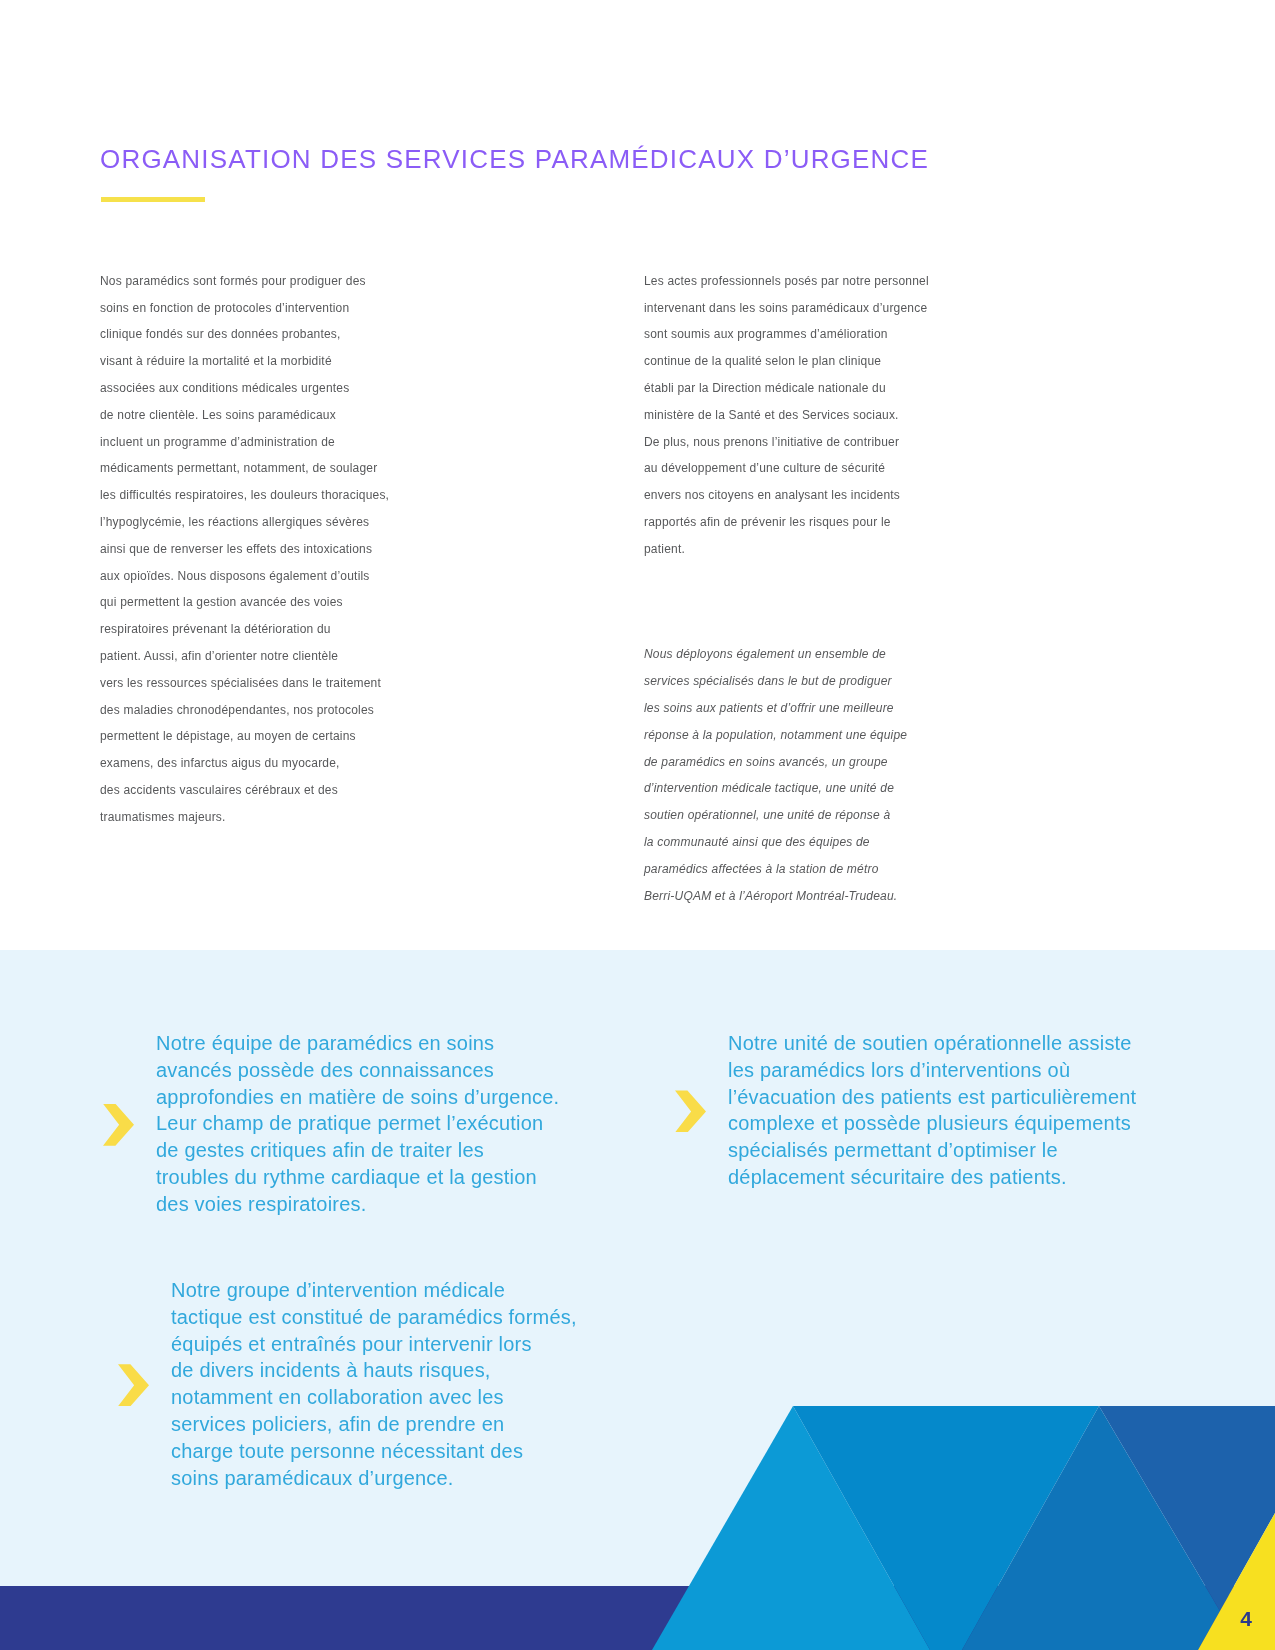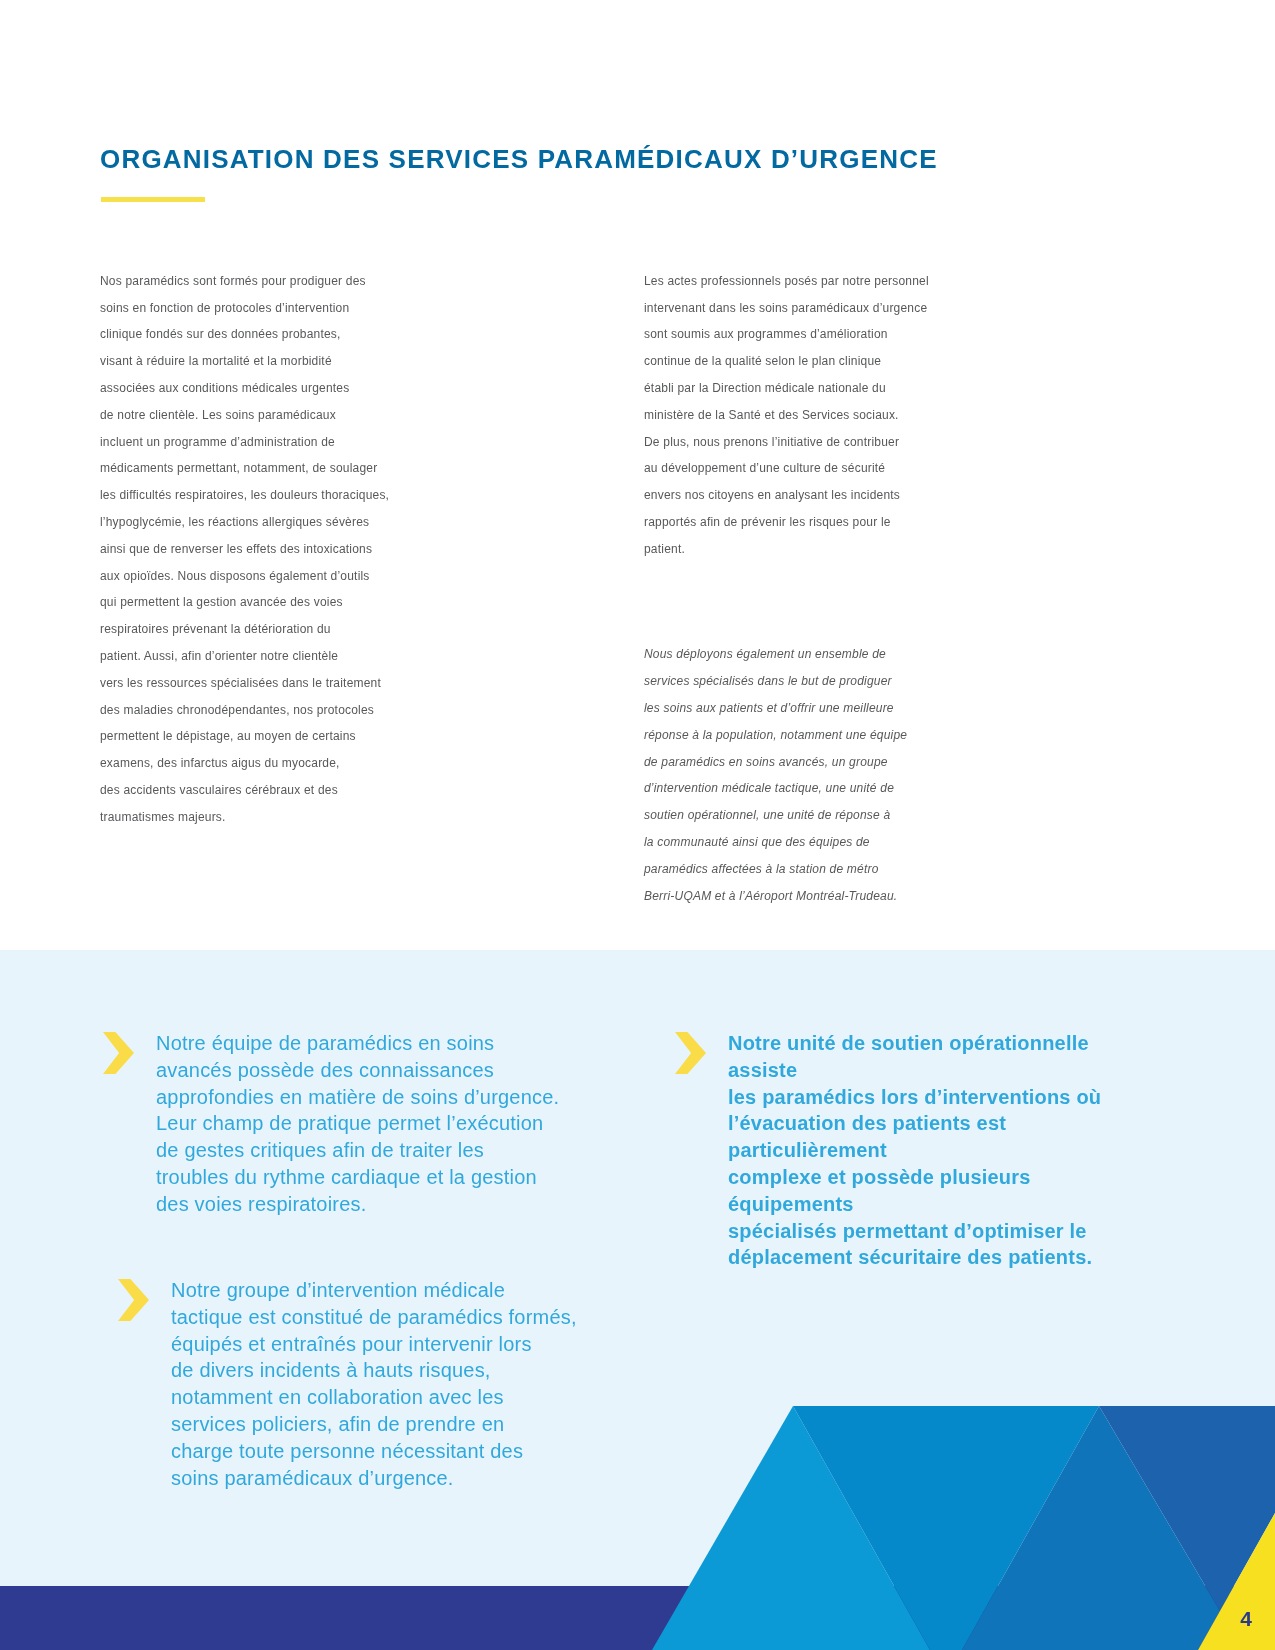--- a/index.html
+++ b/index.html
@@ -3,22 +3,22 @@
 <meta charset="utf-8">
 <style>
   html,body { margin:0; padding:0; background:#ffffff; }
   .page {
     position:relative; width:1275px; height:1650px;
     background:#ffffff; overflow:hidden;
     font-family:"Liberation Sans", sans-serif;
   }
   .title {
     position:absolute; left:100px; top:144px; margin:0;
-    font-size:26px; font-weight:700; letter-spacing:1.2px;
-    color:#0369a1; white-space:nowrap;
+    font-size:26px; font-weight:400; letter-spacing:1.2px;
+    color:#8b5cf6; white-space:nowrap;
   }
   .title-rule {
     position:absolute; left:101px; top:197px;
     width:104px; height:5px; background:#F6E14B;
   }
   .body-col {
     position:absolute; top:241px;
     font-size:12px; line-height:26.8px; letter-spacing:0.2px;
     color:#57585A; white-space:pre-line;
   }
@@ -31,24 +31,24 @@
     width:1275px; height:636px; background:#E7F4FC;
   }
   .footer-bar {
     position:absolute; left:0; top:1586px;
     width:1275px; height:64px; background:#2E3B90;
   }
   .corner-art {
     position:absolute; left:600px; top:1400px;
     width:675px; height:250px; display:block;
   }
-  .bullet { position:absolute; display:flex; align-items:flex-start; }
+  .bullet { position:absolute; display:flex; align-items:center; }
   .b1 { left:103px; top:1030px; width:505px; }
   .b2 { left:118px; top:1277px; width:505px; }
-  .b3 { left:675px; top:1030px; width:485px;font-weight:bold; }
+  .b3 { left:675px; top:1030px; width:485px; }
   .chevron {
     flex:0 0 31px; width:31px; height:42px; margin-top:2px;
     background:#F9DC48;
     clip-path:polygon(0% 0%, 40% 0%, 100% 50%, 40% 100%, 0% 100%, 52% 50%);
   }
   .bullet-text {
     margin:0 0 0 22px;
     font-size:20px; line-height:26.8px; letter-spacing:0.2px;
     color:#31A8DC; white-space:pre-line;
   }

